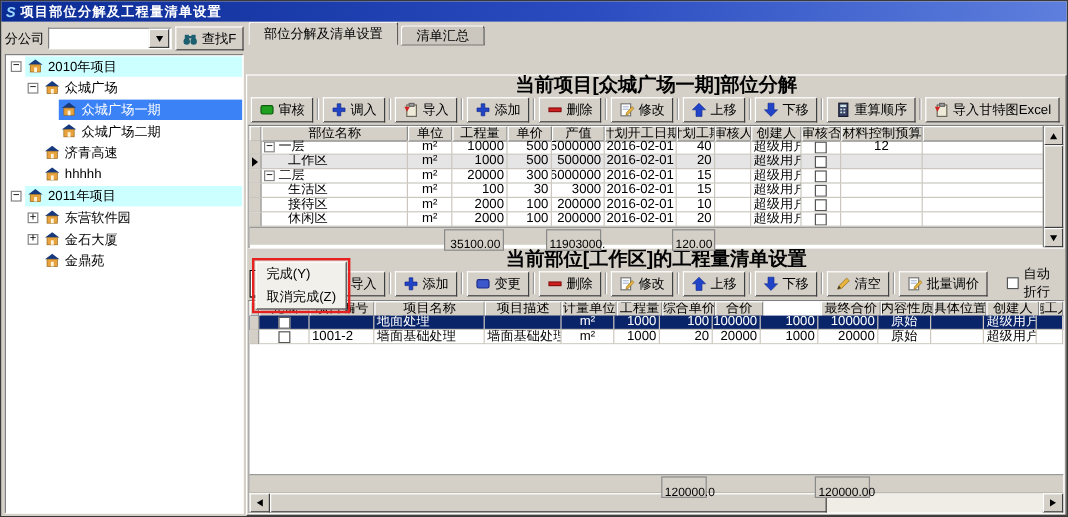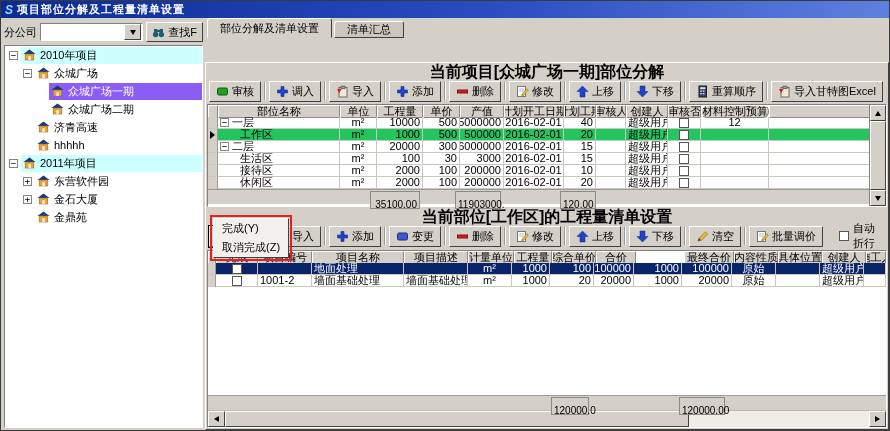--- a/index.html
+++ b/index.html
@@ -19,21 +19,21 @@
     display:flex;align-items:center;justify-content:center;}
   .searchbtn{height:20px;background:#d4d0c8;border:1px solid;border-color:#fff #404040 #404040 #fff;
     font-size:11px;display:flex;align-items:center;gap:3px;padding:0 5px;font-family:inherit;}
   .treebox{flex:1;margin-top:2px;background:#fff;border:1px solid;border-color:#808080 #fff #fff #808080;overflow:hidden;}
   .tree-row{display:flex;align-items:center;height:18px;font-size:11px;white-space:nowrap;}
   .expbox{width:9px;height:9px;box-sizing:border-box;border:1px solid #848484;background:#fff;font-size:9px;
     line-height:7px;text-align:center;margin:0 3px 0 0;flex:none;font-family:"DejaVu Sans Mono",monospace;}
   .expspacer{width:12px;flex:none;}
   .tree-hl{display:flex;align-items:center;gap:4px;flex:1;height:17px;padding-left:2px;overflow:hidden;}
   .tree-hl.year{background:#ccffff;}
-  .tree-hl.selected{background:#8b5cf6;color:#fff;}
+  .tree-hl.selected{background:#3b82f6;color:#fff;}
   
   .rightcol{flex:1;position:relative;display:flex;flex-direction:column;min-width:0;gap:24px;}
   .tabstrip{height:20px;display:flex;align-items:flex-end;padding-left:2px;gap:2px;flex:none;}
   .tab{box-sizing:border-box;padding:0 12px;font-size:11px;display:flex;align-items:center;
     background:#d4d0c8;border:1px solid;border-color:#fff #404040 #d4d0c8 #fff;border-radius:3px 3px 0 0;}
   .tab.active{height:20px;position:relative;z-index:2;}
   .tab.inactive{height:17px;background:#cbc7bf;border-bottom-color:#404040;}
   .contentbox{flex:1;box-sizing:border-box;border:1px solid;border-color:#fff #404040 #404040 #fff;
     display:flex;flex-direction:column;padding:2px 1px 1px 1px;min-height:0;}
   .sectitle{height:13px;line-height:13px;text-align:center;font-size:16px;font-weight:bold;flex:none;}
@@ -41,21 +41,21 @@
   .tbtn{height:21px;background:#d4d0c8;border:1px solid;border-color:#fff #404040 #404040 #fff;
     display:flex;align-items:center;gap:3px;padding:0 6px;font-size:11px;font-family:inherit;white-space:nowrap;}
   .tbtn.focused{box-shadow:0 0 0 1px #000;}
   .tsep{width:0;height:18px;border-left:1px solid #9a9a9a;border-right:1px solid #fff;margin:0 3px;flex:none;}
   .icon{display:inline-flex;width:13px;height:13px;align-items:center;justify-content:center;flex:none;}
   
   .grid{position:relative;box-sizing:border-box;background:#fff;border:1px solid;border-color:#808080 #fff #fff #808080;flex:none;}
   #grid1{height:103px;}
   .g1rows{margin-right:16px;}
   .grow{display:flex;height:12px;background:#fff;}
-  .grow.sel1{background:#22c55e;text-align:center;}
+  .grow.sel1{background:#e5e5e5;text-align:center;}
   .grow.sel2{background:#0a246a;color:#fff;}
   .gc{box-sizing:border-box;flex:none;border-right:1px solid #cbc7bf;border-bottom:1px solid #cbc7bf;
     font-size:11px;line-height:11px;white-space:nowrap;overflow:hidden;padding:0 2px;display:flex;align-items:center;}
   .gc.num{justify-content:flex-end;}
   .gc.ctr{justify-content:center;}
   .gc.ind{background:#d4d0c8;border-right:1px solid #9a9a9a;padding:0;justify-content:center;}
   .gh{box-sizing:border-box;flex:none;height:13px;background:#d4d0c8;border:1px solid;
     border-color:#fff #8a8a8a #8a8a8a #fff;font-size:11px;line-height:11px;display:flex;align-items:center;
     justify-content:center;overflow:hidden;white-space:nowrap;}
   .gfill{flex:1 1 0;min-width:0;}
@@ -371,21 +371,21 @@
                 <div class="gh" style="width: 122px;">部位名称</div>
                 <div class="gh" style="width: 37px;">单位</div>
                 <div class="gh" style="width: 46px;">工程量</div>
                 <div class="gh" style="width: 37px;">单价</div>
                 <div class="gh" style="width: 44px;">产值</div>
                 <div class="gh" style="width: 60px;">计划开工日期</div>
                 <div class="gh" style="width: 32px;">计划工期</div>
                 <div class="gh" style="width: 30px;">审核人</div>
                 <div class="gh" style="width: 42px;">创建人</div>
                 <div class="gh" style="width: 33px;">审核否</div>
-                <div class="gh" style="width: 68px; border-radius: 6px;">材料控制预算</div>
+                <div class="gh" style="width: 68px;">材料控制预算</div>
                 <div class="gh gfill"></div>
               </div>
               <div class="grow">
                 <div class="gc ind" style="width: 10px;"></div>
                 <div class="gc" style="width: 122px;">
                   <span class="expbox">−</span>
                   <span>一层</span>
                 </div>
                 <div class="gc ctr" style="width: 37px;">m²</div>
                 <div class="gc num" style="width: 46px;">10000</div>

